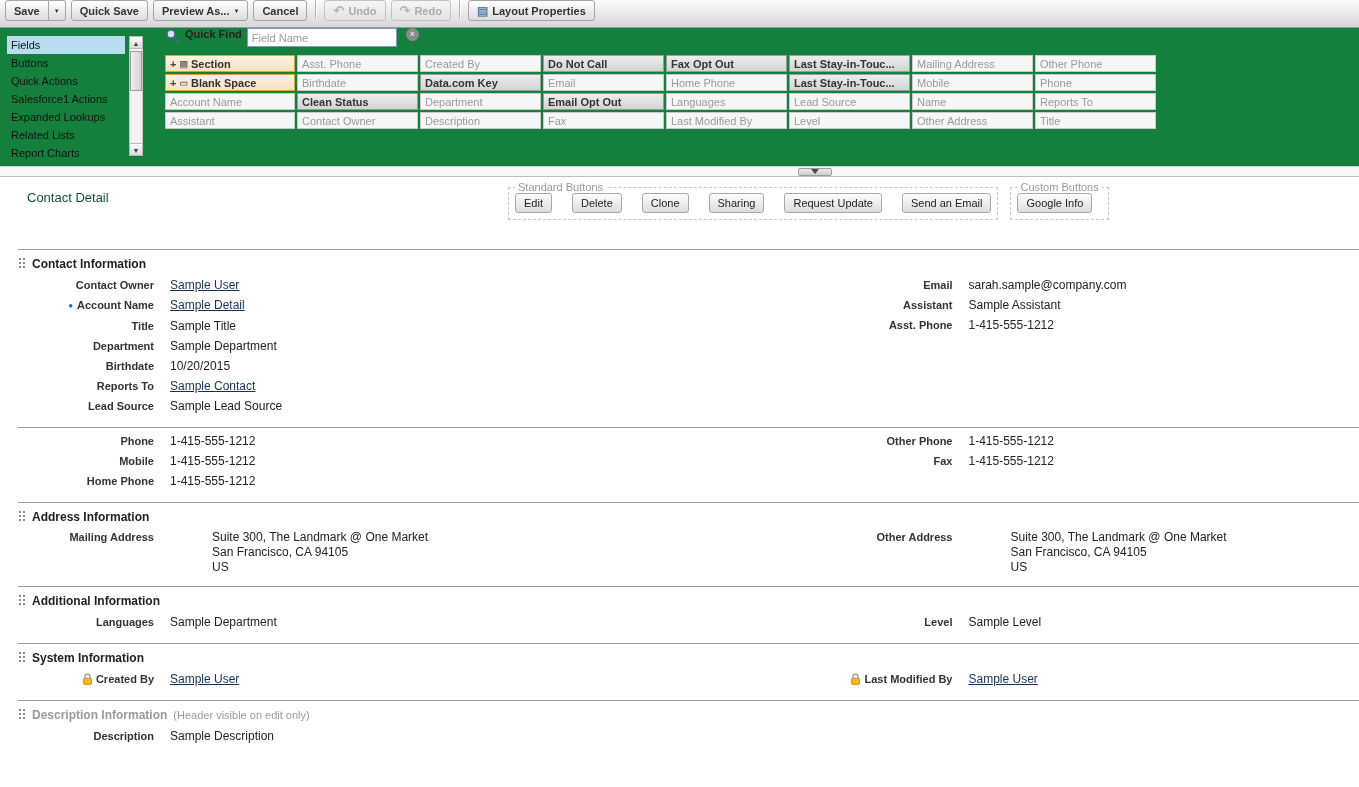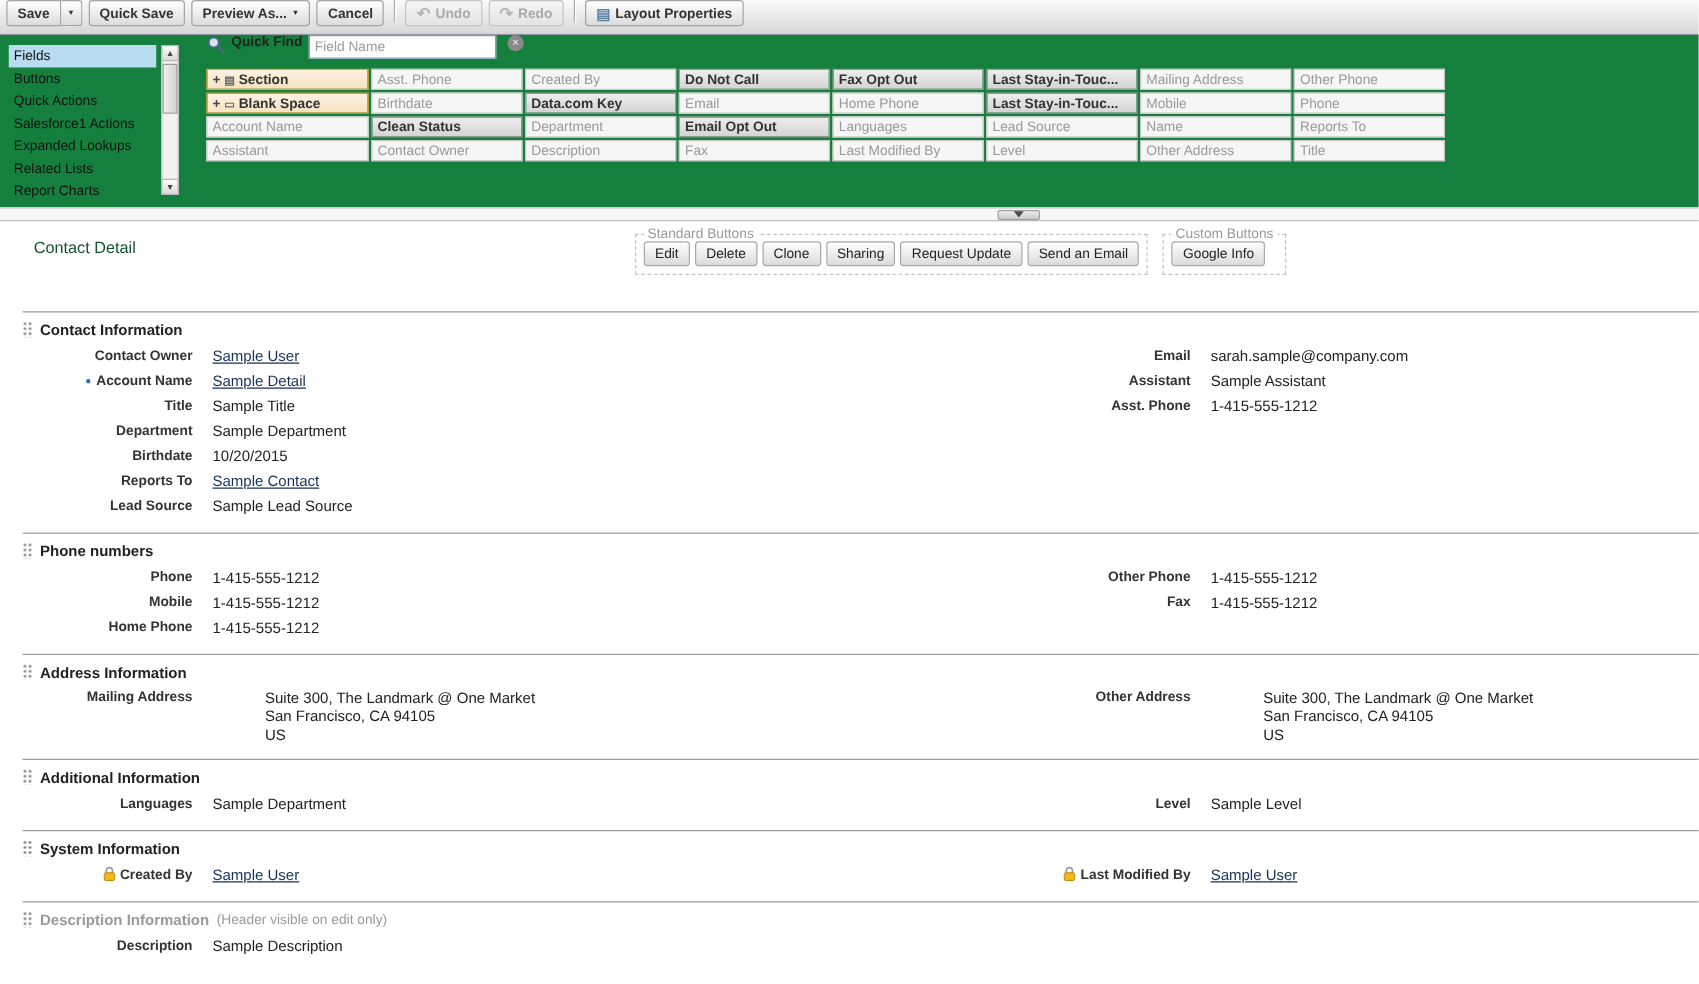--- a/index.html
+++ b/index.html
@@ -59,21 +59,21 @@
   .hthumb::after { content: ''; position: absolute; left: 50%; top: 0; transform: translateX(-50%);
             border-left: 4px solid transparent; border-right: 4px solid transparent; border-top: 5px solid #4a4a4a; }
 
   
   .canvas { background: #fff; }
   .detail-header { position: relative; height: 64px; }
   .detail-title { position: absolute; left: 27px; top: 13px; font-size: 13px; font-weight: normal; color: #14532d; }
   .buttons-area { position: absolute; left: 508px; top: 4px; display: flex; gap: 12px; align-items: flex-start; }
   fieldset.bgroup { border: 1px dashed #c6c6c6; padding: 0 6px 6px; }
   fieldset.bgroup legend { color: #999; padding: 0 3px; font-size: 11px; }
-  .bgroup-row { display: flex; gap: 4px; }
+  .bgroup-row { display: flex; gap: 20px; }
   .sf-btn { background: linear-gradient(#fefefe, #dcdcdc); border: 1px solid #a9a9a9; border-radius: 3px;
             padding: 3px 8px; font-family: "Liberation Sans", sans-serif; font-size: 11px; color: #222; cursor: pointer; white-space: nowrap; }
 
   #sections { margin-top: 8px; }
   .layout-section { margin-left: 18px; border-top: 1px solid #9c9c9c; padding: 3px 0 11px; }
   .sec-header { display: flex; align-items: center; gap: 6px; height: 19px; margin: 1px 0 2px; }
   .drag-handle { width: 8px; height: 13px; flex: none; cursor: move;
                  background-image: radial-gradient(circle, #8a8a8a 1px, transparent 1.2px); background-size: 4px 4px; }
   .sec-title { font-size: 12px; font-weight: bold; color: #222; }
   .layout-section.muted .sec-title { color: #9a9a9a; }
@@ -332,24 +332,20 @@
               <div class="fvalue">Sample Assistant</div>
             </div>
             <div class="frow">
               <div class="flabel"><span class="flabel-text">Asst. Phone</span></div>
               <div class="fvalue">1-415-555-1212</div>
             </div>
           </div>
         </div>
       </section>
       <section class="layout-section">
-        <div class="sec-header">
-          <span class="drag-handle"></span>
-          <span class="sec-title">Phone numbers</span>
-        </div>
         <div class="sec-body">
           <div class="sec-col left">
             <div class="frow">
               <div class="flabel"><span class="flabel-text">Phone</span></div>
               <div class="fvalue">1-415-555-1212</div>
             </div>
             <div class="frow">
               <div class="flabel"><span class="flabel-text">Mobile</span></div>
               <div class="fvalue">1-415-555-1212</div>
             </div>

